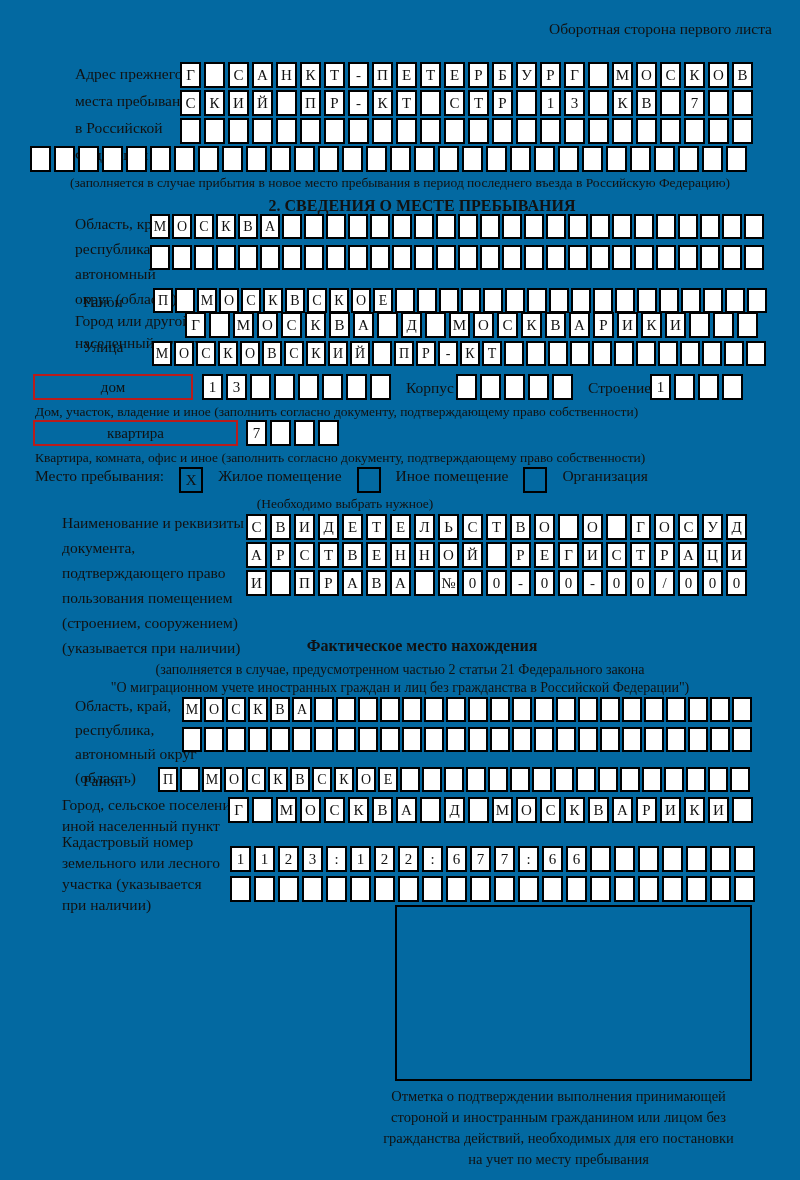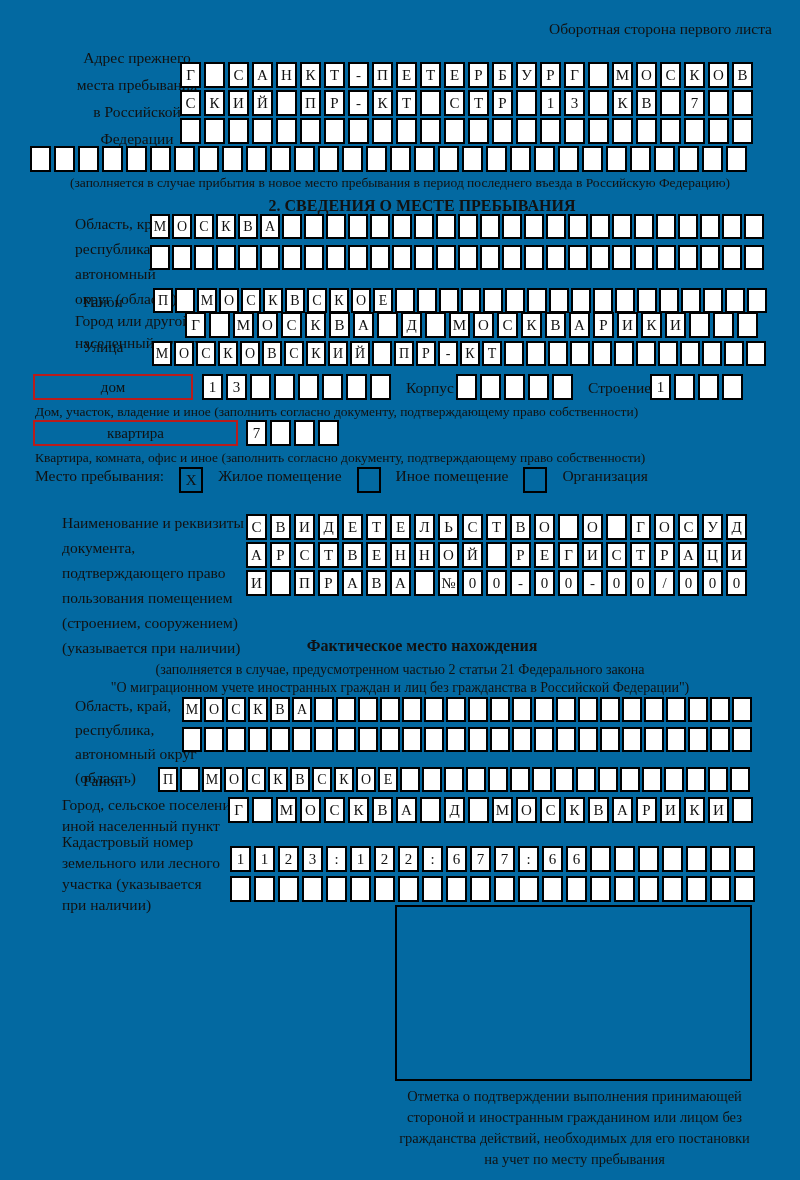--- a/index.html
+++ b/index.html
@@ -18,21 +18,21 @@
         font-family:"Liberation Serif", serif;}
   .cells-lg .cell{width:21px;height:26px;font-size:15px;}
   .cells-sm .cell{width:20px;height:25px;font-size:14px;}
   .checkbox{box-sizing:border-box;border:2px solid #000;width:24px;height:26px;
         display:inline-flex;align-items:center;justify-content:center;font-size:15px;}
   .field-box{box-sizing:border-box;border:2px solid #b91c1c;height:26px;
         display:flex;align-items:center;justify-content:center;font-size:15px;}
   
   .header-note{top:20px;right:28px;font-size:15.5px;}
   
-  .addr-label{top:44px;left:75px;width:124px;line-height:27px;font-size:15.5px;text-align:center;}
+  .addr-label{top:60px;left:75px;width:124px;line-height:27px;font-size:15.5px;}
   .row-addr1{top:62px;left:180px;}
   .row-addr2{top:90px;left:180px;}
   .row-addr3{top:118px;left:180px;}
   .row-addr4{top:146px;left:30px;}
   .addr-note{top:175px;}
   
   .sec2-title{top:197px;font-size:16px;}
   .obl1-label{top:211px;left:75px;width:112px;line-height:25px;font-size:15.5px;}
   .row-obl1a{top:214px;left:150px;}
   .row-obl1b{top:245px;left:150px;}
@@ -66,21 +66,21 @@
   .row-obl2a{top:697px;left:182px;}
   .row-obl2b{top:727px;left:182px;}
   .raion2-label{top:770px;left:75px;}
   .row-raion2{top:767px;left:158px;}
   .gorod2-label{top:794px;left:62px;width:200px;line-height:21px;font-size:15.5px;}
   .row-gorod2{top:797px;left:228px;}
   .kadastr-label{top:831px;left:62px;width:170px;line-height:21px;font-size:15.5px;}
   .row-kad1{top:846px;left:230px;}
   .row-kad2{top:876px;left:230px;}
   .stamp-box{top:905px;left:395px;width:357px;height:176px;border:2px solid #000;box-sizing:border-box;}
-  .stamp-caption{top:1086px;left:372px;width:405px;text-align:center;font-size:14.5px;line-height:21px;}
+  .stamp-caption{top:1086px;left:356px;width:405px;text-align:center;font-size:14.5px;line-height:21px;}
 </style>
 </head>
 <body>
 
 <div class="page">
 
   <div class="abs header-note">Оборотная сторона первого листа</div>
 
   <div class="abs addr-label">
     <div>Адрес прежнего</div>
@@ -407,20 +407,21 @@
 
   <div class="abs mesto-row">
     <span>Место пребывания:</span>
     <span class="checkbox">X</span>
     <span>Жилое помещение</span>
     <span class="checkbox"></span>
     <span>Иное помещение</span>
     <span class="checkbox"></span>
     <span>Организация</span>
   </div>
+  <div class="abs note mesto-note">(Необходимо выбрать нужное)</div>
 
   <div class="abs doc-label">Наименование и реквизиты документа, подтверждающего право пользования помещением (строением, сооружением) (указывается при наличии)</div>
   <div class="cells cells-lg row-doc1">
       <span class="cell">С</span>
       <span class="cell">В</span>
       <span class="cell">И</span>
       <span class="cell">Д</span>
       <span class="cell">Е</span>
       <span class="cell">Т</span>
       <span class="cell">Е</span>

